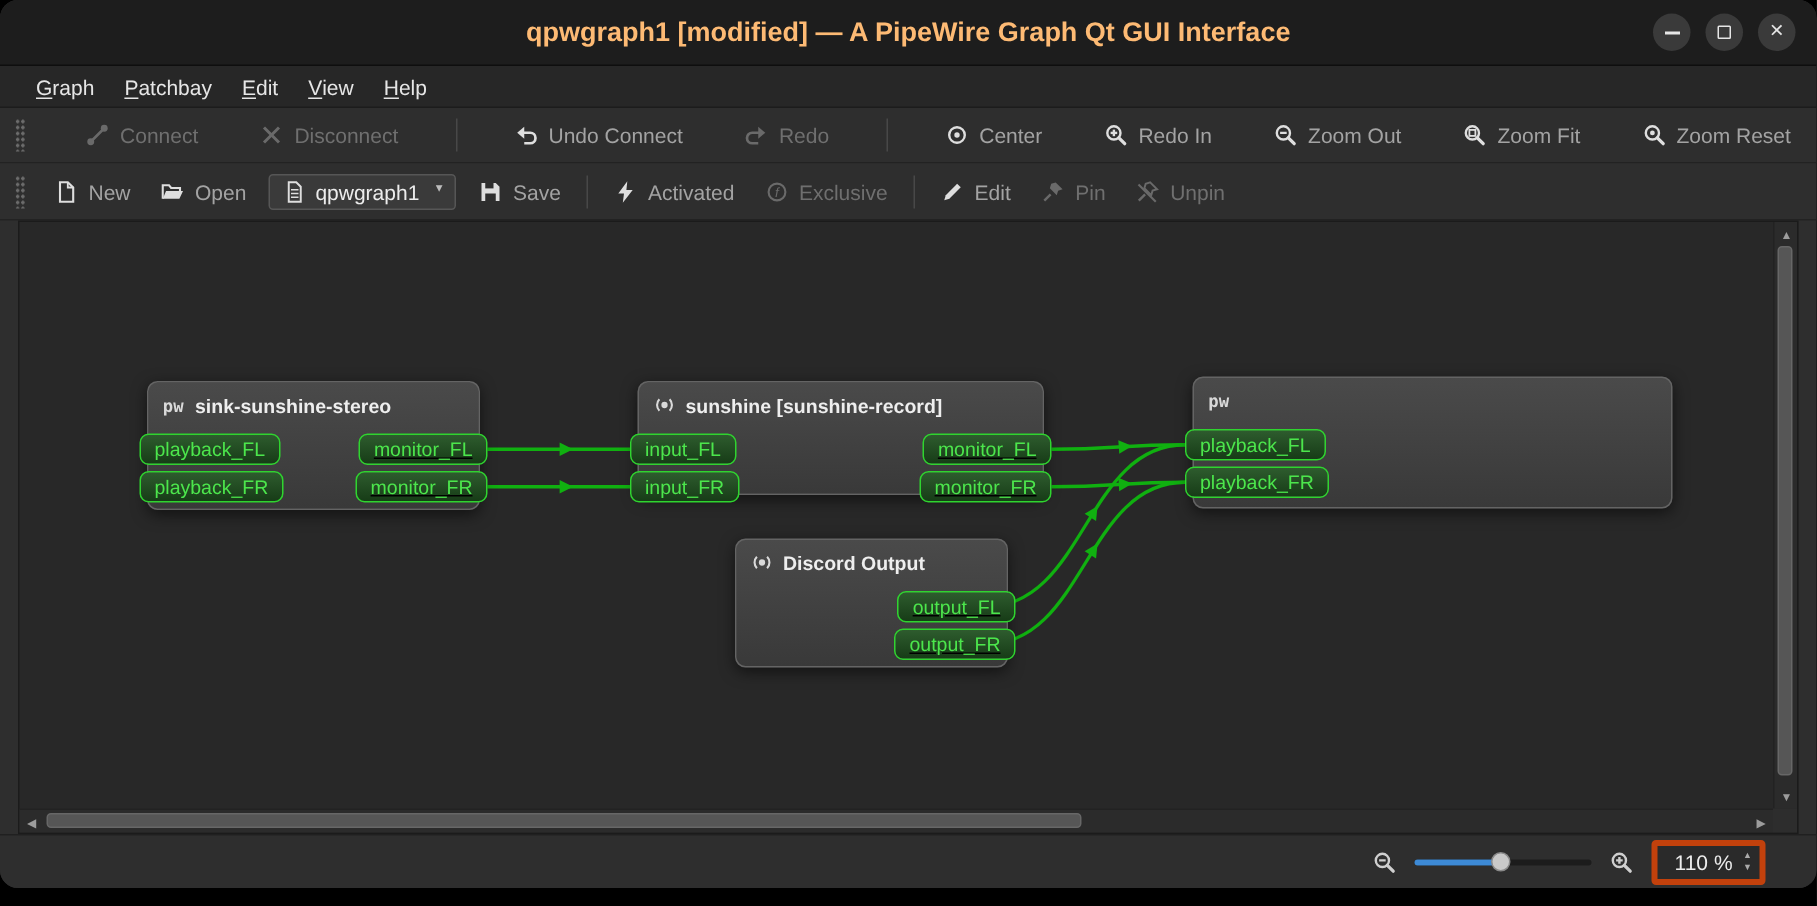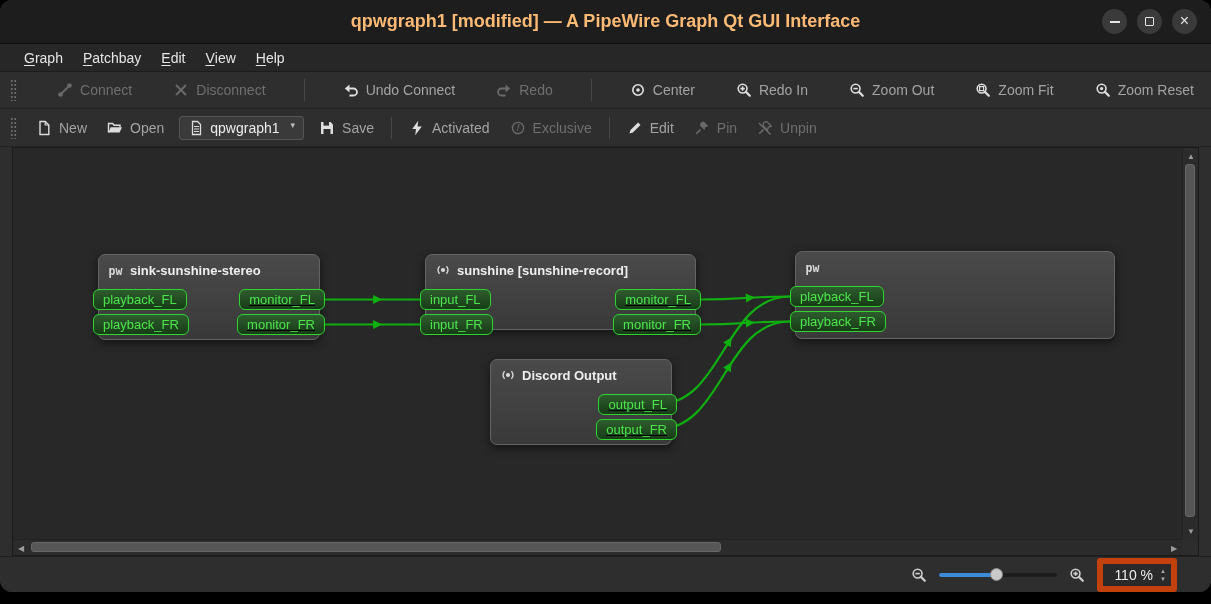--- a/index.html
+++ b/index.html
@@ -78,21 +78,21 @@
   
   .statusbar { height:36px; background:#2e2e2e; border-top:1px solid #202020;
                display:flex; align-items:center; justify-content:flex-end;
                gap:12px; padding-right:34px; }
   .sb-icon { width:16px; height:16px; display:inline-flex; }
   .slider { width:118px; height:4px; background:#1c1c1c; border-radius:2px; position:relative; }
   .slider-fill { position:absolute; left:0; top:0; bottom:0; background:#3d8ad6; border-radius:2px; }
   .slider-handle { position:absolute; top:-5px; width:13px; height:13px;
                    background:#c9c9c9; border:1px solid #8a8a8a; border-radius:7px; }
   .spinbox { display:flex; align-items:center; gap:7px; padding:3px 5px 3px 11px;
-             border:6px solid #c2410c; border-radius:3px; background:#2a2a2a;
+             border:4px solid #c2410c; border-radius:3px; background:#2a2a2a;
              color:#ececec; font-size:14px; }
   .spin-arrows { display:flex; flex-direction:column; gap:2px; font-size:6px;
                  color:#ababab; line-height:1; }
 </style>
 </head>
 <body>
 
 <div class="window">
 
   <div class="titlebar">

